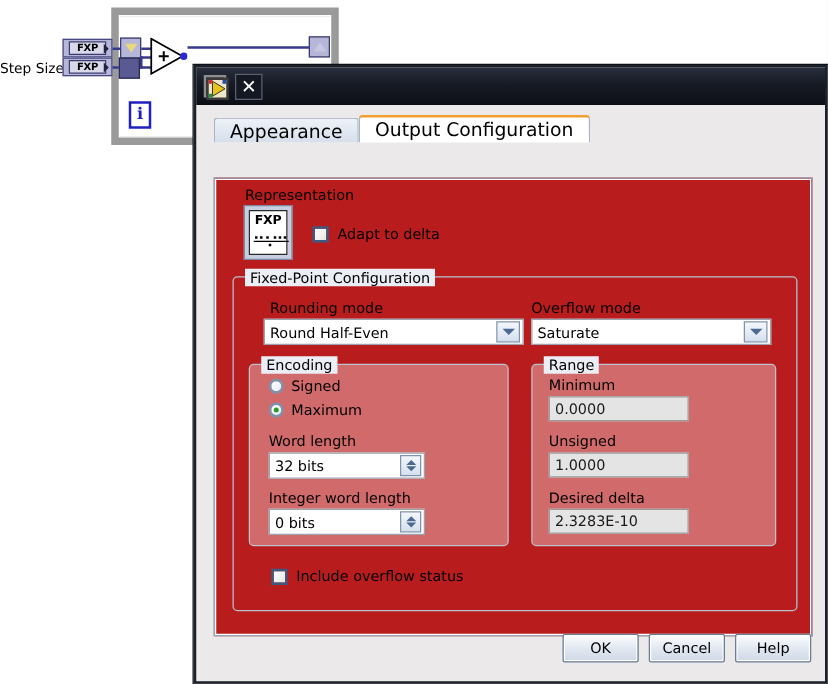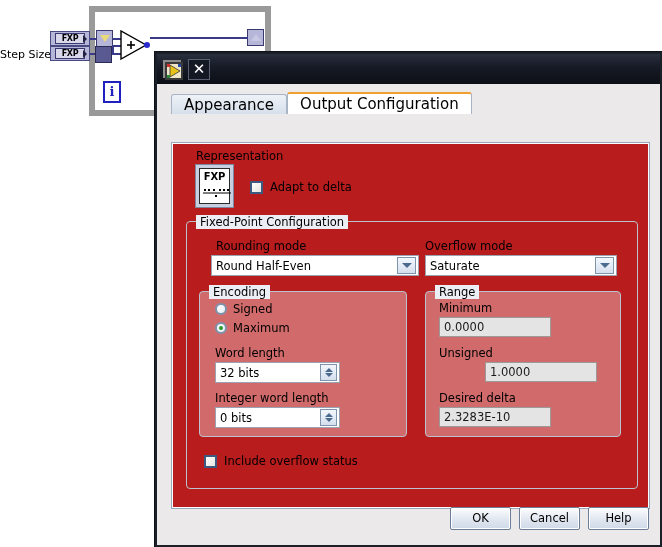--- a/index.html
+++ b/index.html
@@ -579,26 +579,26 @@
     </div>
 
     <div class="groupbox inner" style="left:253px; top:148px; width:196px; height:146px;">
       <div class="group-title">Range</div>
     </div>
 
     <div class="section-label" style="left:267px; top:158px;">Minimum</div>
     <div class="ro" style="left:267px; top:174px; width:112px;">0.0000</div>
 
     <div class="section-label" style="left:267px; top:203px;">Unsigned</div>
-    <div class="ro" style="left:267px; top:219px; width:112px;margin-left:46px;">1.0000</div>
+    <div class="ro" style="left:267px; top:219px; width:112px;">1.0000</div>
 
     <div class="section-label" style="left:267px; top:248px;">Desired delta</div>
     <div class="ro" style="left:267px; top:264px; width:112px;">2.3283E-10</div>
 
-    <div class="cb-row" style="left:32px; top:311px;">
+    <div class="cb-row" style="left:45px; top:311px;">
       <span class="cb"></span>
       <span>Include overflow status</span>
     </div>
   </div>
 
   <div class="btn" style="left:293px; top:453px; width:61px;">OK</div>
   <div class="btn" style="left:362px; top:453px; width:61px;">Cancel</div>
   <div class="btn" style="left:431px; top:453px; width:61px;">Help</div>
 </div>
 

